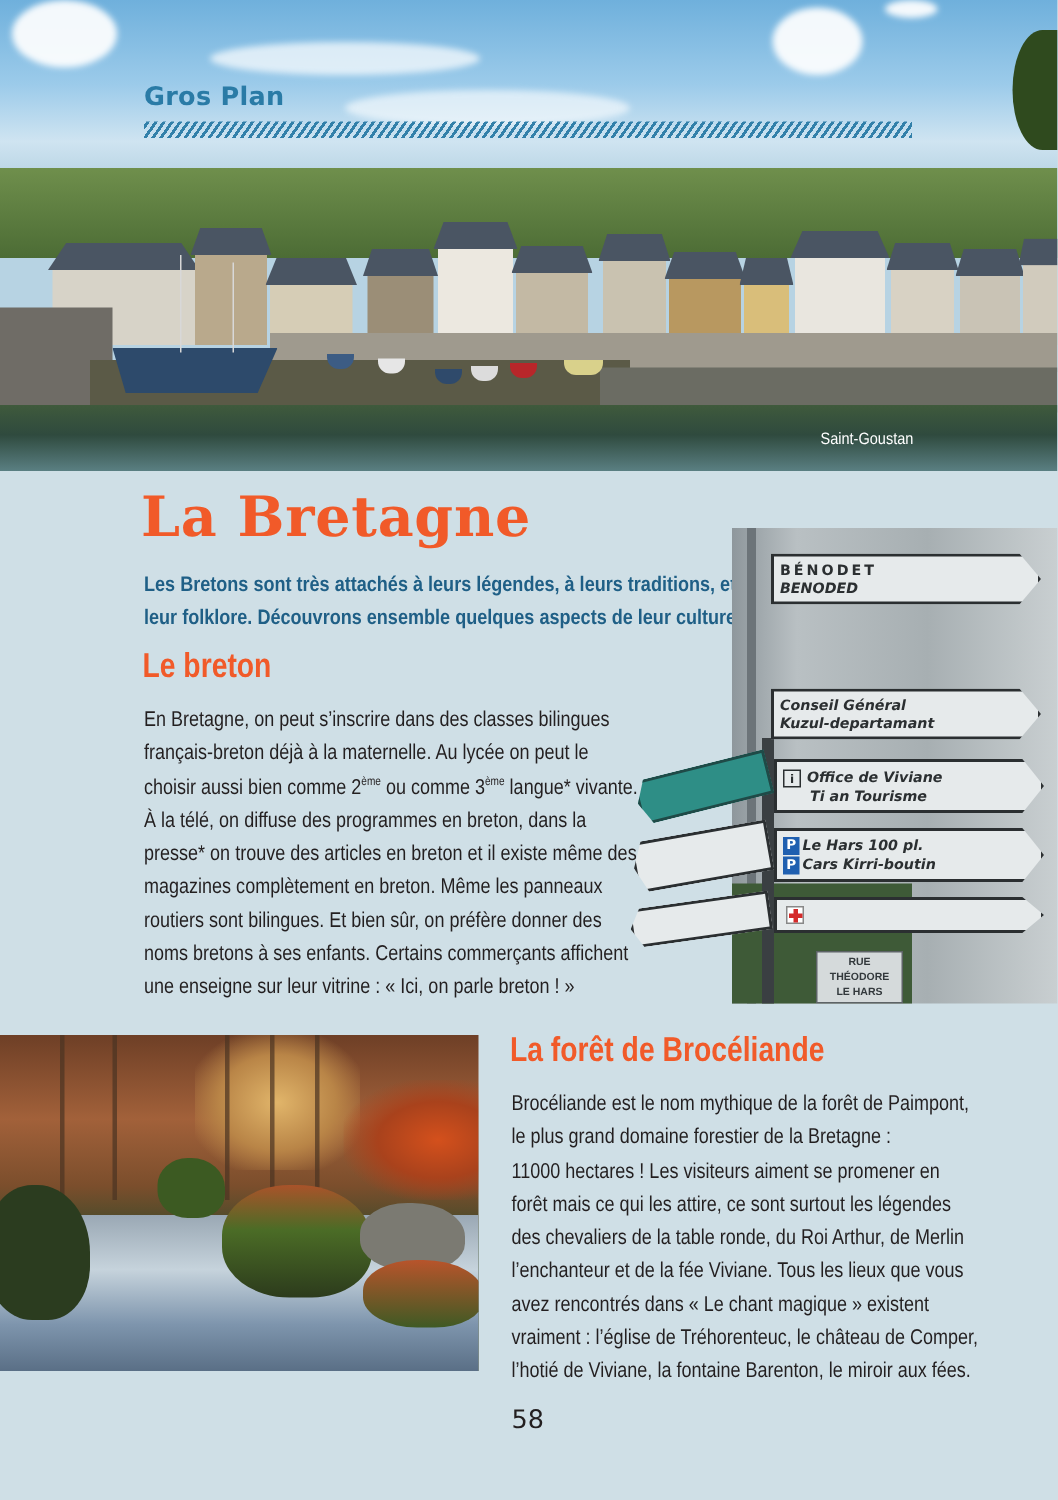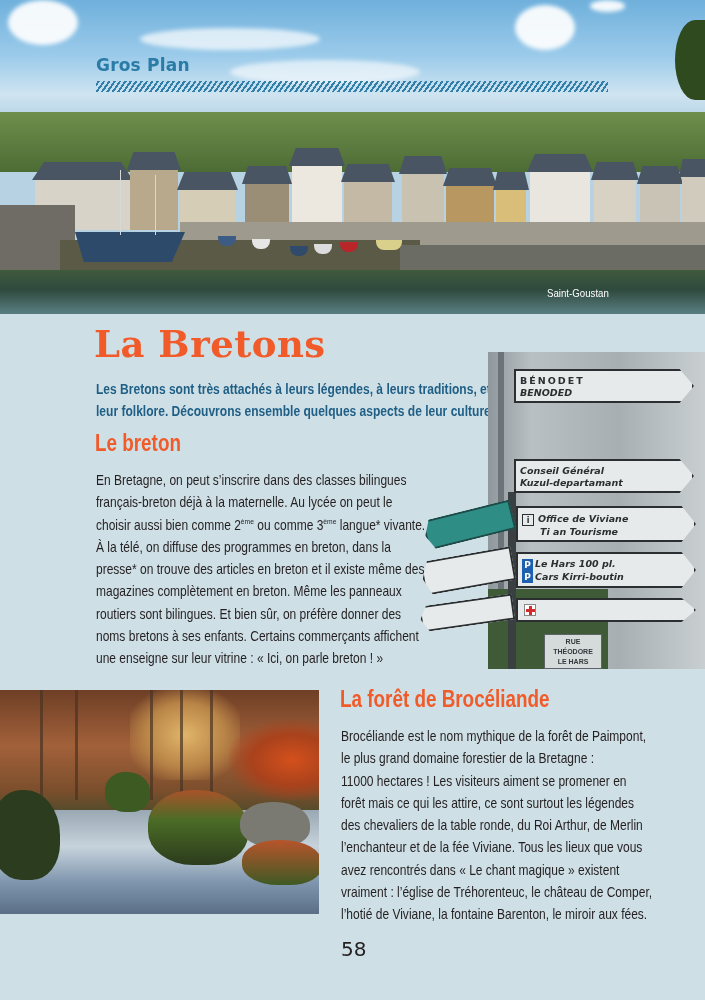--- a/index.html
+++ b/index.html
@@ -76,21 +76,21 @@
     background: linear-gradient(180deg, #6e3f26 0%, #a2613a 25%, #7b4e2c 45%, #3b4a2a 60%, #2f3a2a 100%); }
   .forest .glow { position: absolute; left: 130px; top: 0; width: 110px; height: 90px;
     background: radial-gradient(ellipse at center, #e1b56a 0%, #b98547 50%, transparent 80%); }
   .forest .leaves-r { position: absolute; right: 0; top: 30px; width: 90px; height: 80px;
     background: radial-gradient(ellipse at 70% 50%, #d4501c 0%, #a9421c 45%, transparent 75%); }
   .forest .stream { position: absolute; left: 0; top: 120px; width: 319px; height: 104px;
     background: linear-gradient(180deg, #9aa8b4 0%, #c6d3dc 35%, #7e95ad 70%, #5a6f86 100%); }
   .rock { position: absolute; border-radius: 45% 50% 40% 45%; }
   .trunk { position: absolute; top: 0; width: 3px; height: 110px; background: #4a3322; opacity: .7; }
 
-  .page-number { position: absolute; left: 341px; top: 937px; font-size: 20px; color: #231f20;
+  .page-number { position: absolute; left: 341px; top: 937px; font-size: 17px; color: #231f20;
     font-family: "DejaVu Sans", sans-serif; }
 </style>
 </head>
 <body>
 
 <div class="hero">
   <div class="cloud" style="left:8px;top:0;width:70px;height:45px;"></div>
   <div class="cloud" style="left:140px;top:28px;width:180px;height:22px;opacity:.7"></div>
   <div class="cloud" style="left:230px;top:60px;width:190px;height:24px;opacity:.6"></div>
   <div class="cloud" style="left:515px;top:5px;width:60px;height:45px;"></div>
@@ -153,21 +153,21 @@
   <div class="boat" style="left:314px;top:244px;background:#dcdcdc;"></div>
   <div class="boat" style="left:340px;top:242px;background:#b8262a;"></div>
   <div class="boat" style="left:376px;top:240px;width:26px;background:#d9d18b;"></div>
   <div class="water"></div>
 
   <div class="section-label">Gros Plan</div>
   <div class="hatch"></div>
   <div class="photo-caption">Saint-Goustan</div>
 </div>
 
-<h1 class="title">La Bretons</h1>
+<h1 class="title">La Bretagne</h1>
 <div class="intro">
   <span style="display:block;white-space:nowrap">Les Bretons sont très attachés à leurs légendes, à leurs traditions, et à</span>
   <span style="display:block;white-space:nowrap">leur folklore. Découvrons ensemble quelques aspects de leur culture.</span>
 </div>
 
 <h2 class="h2" style="left:95px;top:430px;">Le breton</h2>
 <div class="body-text" style="left:96px;top:469px;">
   <p>
     <span>En Bretagne, on peut s’inscrire dans des classes bilingues</span>
     <span>français-breton déjà à la maternelle.  Au lycée on peut le</span>

